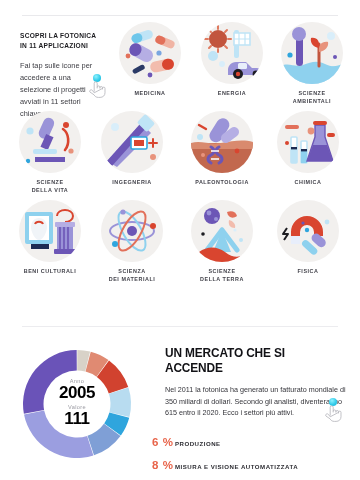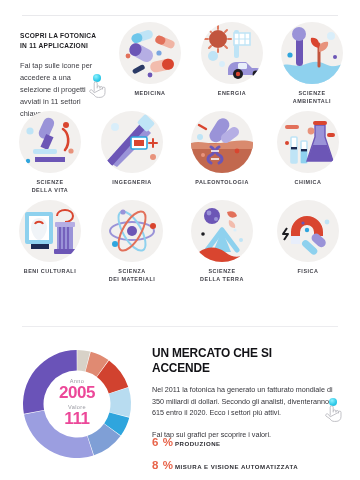--- a/index.html
+++ b/index.html
@@ -62,26 +62,26 @@
 
   
   .donut-wrap { position: absolute; left: 18px; top: 345px; width: 118px; height: 118px; }
   .donut-wrap svg { display: block; }
   .donut-center {
     position: absolute; left: 0; top: 0; width: 118px; height: 118px;
     display: flex; flex-direction: column; align-items: center; justify-content: center;
   }
   .donut-k { font-size: 5.6px; color: #9a9aa2; letter-spacing: 0.4px; }
   .donut-v {
-    font-size: 17px; font-weight: bold; color: #ec4899;
+    font-size: 17px; font-weight: bold; color: #000000;
     letter-spacing: -0.4px; line-height: 1.08; margin: 0 15px 2px;
   }
 
   
-  .market { position: absolute; left: 152px; top: 345px; width: 190px; }
+  .market { position: absolute; left: 165px; top: 345px; width: 190px; }
   .market-title {
     font-size: 13.2px; font-weight: bold; color: #121216;
     letter-spacing: -0.15px; text-transform: uppercase;
     transform: scaleX(0.9); transform-origin: left center;
   }
   .market-p {
     margin-top: 9px; font-size: 7.2px; line-height: 1.6; color: #34343a;
   }
   .market-p2 { margin-top: 10px; }
   #cursor-market { left: 324px; top: 398px; }
@@ -383,21 +383,20 @@
       <div class="donut-k">Anno</div>
       <div class="donut-v">2005</div>
       <div class="donut-k">Valore</div>
       <div class="donut-v">111</div>
     </div>
   </div>
 
   <div class="market">
     <div class="market-title">UN MERCATO CHE SI ACCENDE</div>
     <div class="market-p">Nel 2011 la fotonica ha generato un fatturato mondiale di 350 miliardi di dollari. Secondo gli analisti, diventeranno 615 entro il 2020. Ecco i settori più attivi.</div>
-    <div class="market-p market-p2">Fai tap sui grafici per scoprire i valori.</div>
   </div>
 
   <div class="tap-cursor" id="cursor-market">
     <div class="dot"></div>
     <svg class="hand" viewBox="0 0 19 20">
       <path d="M6.2 12.6V4.3a1.5 1.5 0 0 1 3 0v5.1m0-1.1a1.35 1.35 0 0 1 2.7 0v1.3m0-.8a1.3 1.3 0 0 1 2.6 0v1.6m0-1a1.25 1.25 0 0 1 2.5 0v4.3c0 2.8-2 4.7-4.9 4.7h-1.7c-2.3 0-3.3-.9-4.4-2.6L1.9 13c-.5-.8-.2-1.6.6-2 .7-.4 1.5-.2 2 .5l1.7 2.3z" fill="#ffffff" stroke="#b7b7bd" stroke-width="0.85" stroke-linejoin="round"></path>
     </svg>
   </div>
 
   <div class="stats">

